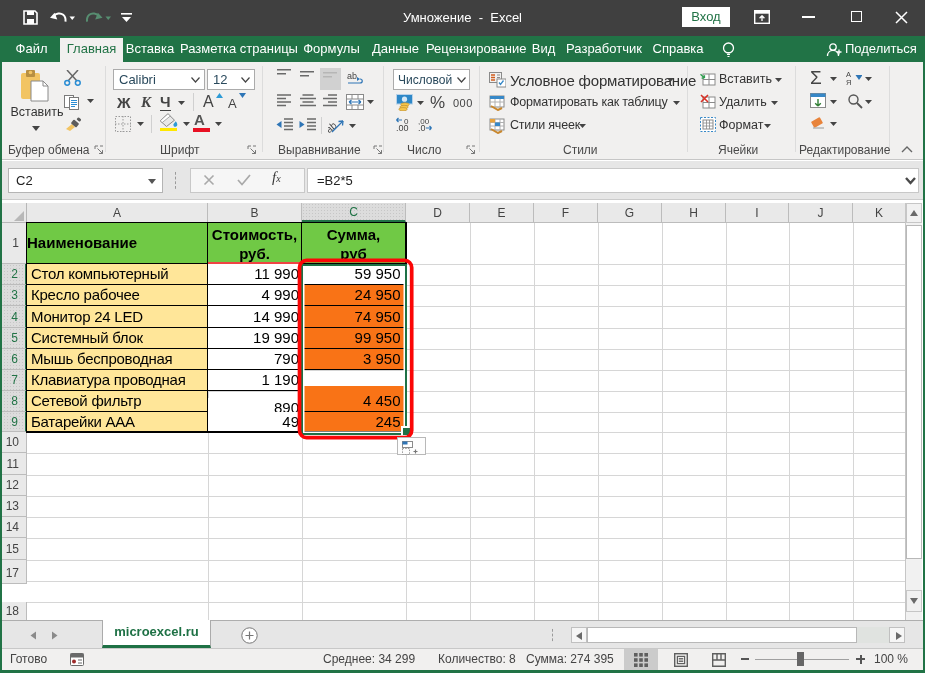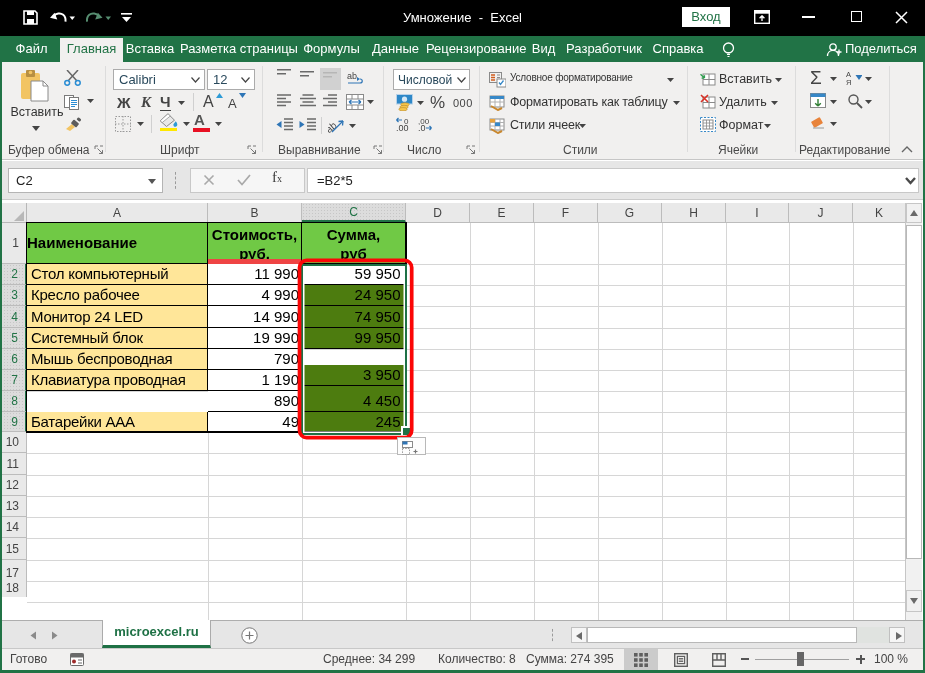--- a/index.html
+++ b/index.html
@@ -1,39 +1,39 @@
 <!DOCTYPE html>
 <html><head>
 <meta charset="utf-8">
 <style>
 * { margin:0; padding:0; box-sizing:border-box; }
 html,body { width:925px; height:673px; overflow:hidden; }
 body { font-family:"Liberation Sans", sans-serif; position:relative; background:#fff; }
 .abs { position:absolute; }
 
-#titlebar { left:0; top:0; width:925px; height:36px; background:#000000; }
+#titlebar { left:0; top:0; width:925px; height:36px; background:#404040; }
 #tabrow { left:0; top:36px; width:925px; height:26px; background:#217346; }
 .tab { position:absolute; top:0; height:26px; line-height:26px; color:#fff; font-size:13px; white-space:nowrap; }
 #ribbon { left:0; top:62px; width:925px; height:98px; background:#f1f0ef; border-bottom:1px solid #c6c6c6; }
 .glabel { position:absolute; top:143px; font-size:12px; color:#494949; }
 .gsep { position:absolute; top:66px; width:1px; height:86px; background:#dcdcdc; }
 .launcher { position:absolute; top:145px; width:10px; height:10px; }
 
 #fbar { left:0; top:161px; width:925px; height:39px; background:#e6e6e6; border-bottom:1px solid #cbcbcb; }
 
 #grid { left:0; top:200px; width:925px; height:420px; background:#fff; }
 .colhdr { position:absolute; top:3px; height:20px; background:#e9e9e9; font-size:12px; color:#444; text-align:center; line-height:20px; border-right:1px solid #bcbcbc; border-bottom:1px solid #bcbcbc;}
 .rowhdr { position:absolute; left:0px; width:27px; background:#e9e9e9; font-size:12px; color:#444; text-align:right; padding-right:7px; border-right:1px solid #bcbcbc; border-bottom:1px solid #bcbcbc; }
 .vline { position:absolute; width:1px; background:#d6d6d6; }
 .hline { position:absolute; height:1px; background:#d6d6d6; }
 .cell { position:absolute; font-size:15px; color:#000; white-space:nowrap; overflow:hidden; }
 .rowhdr.sel { background-color:#dcdcdc; background-image:radial-gradient(#c6c6c6 28%,transparent 30%); background-size:3px 3px; color:#217346; border-right:2px solid #217346; }
 .ca { letter-spacing:-0.25px; left:27px; width:181px; background:#ffe699; border-right:1px solid #000; border-bottom:1px solid #000; padding-left:4px; }
 .cb { left:208px; width:94px; background:#fff; border-right:1px solid #000; border-bottom:1px solid #000; text-align:right; padding-right:2px; }
-.cc { left:302px; width:104px; background:#4d7c0f; border-right:1px solid #000; border-bottom:1px solid #000; text-align:right; padding-right:4.5px; }
+.cc { left:302px; width:104px; background:#f97316; border-right:1px solid #000; border-bottom:1px solid #000; text-align:right; padding-right:4.5px; }
 
 #sheetbar { left:0; top:620px; width:925px; height:28px; background:#e6e6e6; border-top:1px solid #aeaeae; }
 
 #statusbar { left:0; top:648px; width:925px; height:22px; background:#f1f0ef; border-top:1px solid #c8c8c8; font-size:12px; color:#444; }
 #greenbottom { left:0; top:670px; width:925px; height:3px; background:#217346; }
 #greenleft { left:0; top:36px; width:2px; height:637px; background:#217346; z-index:50; }
 #greenright { left:923px; top:36px; width:2px; height:637px; background:#217346; z-index:50; }
 .st { position:absolute; top:0; height:21px; line-height:21px; }
 </style>
 </head>
@@ -295,21 +295,21 @@
   </svg>
   <div class="gsep" style="left:479px;"></div>
 
   <svg class="abs" style="left:489px;top:72px" width="17" height="16" viewBox="0 0 17 16">
     <rect x="0.5" y="0.5" width="12" height="10" fill="#f0f0f0" stroke="#8a8a8a"></rect>
     <path d="M2 3 h4 M2 5.5 h4 M2 8 h4" stroke="#d05c1e" stroke-width="1.4"></path>
     <path d="M8 3 h3 M8 5.5 h3 M8 8 h3" stroke="#8a8a8a" stroke-width="1"></path>
     <rect x="8" y="7" width="9" height="8" fill="#fff" stroke="#8a8a8a"></rect>
     <path d="M10 10.5 l1.5 2 l3-4" stroke="#3788c7" stroke-width="1.3" fill="none"></path>
   </svg>
-  <div class="abs" style="left:510px;top:72px;font-size:10px;letter-spacing:-0.2px;color:#333;">Условное форматирование</div>
+  <div class="abs" style="left:510px;top:72px;font-size:15px;letter-spacing:-0.2px;color:#333;">Условное форматирование</div>
   <svg class="abs" style="left:667px;top:78px" width="7" height="4" viewBox="0 0 7 4">
         <path d="M0 0 h7 l-3.5 4 z" fill="#444"></path>
       </svg>
   <svg class="abs" style="left:489px;top:95px" width="17" height="16" viewBox="0 0 17 16">
     <rect x="1" y="1" width="14" height="11" fill="#fff" stroke="#8a8a8a"></rect>
     <rect x="1" y="1" width="14" height="3" fill="#3788c7"></rect>
     <path d="M1 7 h14 M6 4 v8 M11 4 v8" stroke="#b0b0b0"></path>
     <path d="M2 11 L9 15 L13 13" stroke="#c8872e" stroke-width="2" fill="none"></path>
   </svg>
   <div class="abs" style="left:510px;top:95px;font-size:12.5px;letter-spacing:-0.2px;color:#333;">Форматировать как таблицу</div>
@@ -408,21 +408,21 @@
       <path d="M0 0 h8 l-4 5 z" fill="#555"></path>
     </svg>
   <div class="abs" style="left:174px;top:10px;width:3px;height:19px;background-image:radial-gradient(#9a9a9a 40%,transparent 41%);background-size:3px 4.7px;"></div>
   <div class="abs" style="left:190px;top:7px;width:115px;height:25px;background:#f6f6f6;border:1px solid #c8c8c8;"></div>
   <svg class="abs" style="left:203px;top:13px" width="12" height="12" viewBox="0 0 12 12">
       <path d="M1.5 1.5 L10.5 10.5 M10.5 1.5 L1.5 10.5" stroke="#a9a9a9" stroke-width="1.6"></path>
     </svg>
   <svg class="abs" style="left:237px;top:13px" width="14" height="12" viewBox="0 0 14 12">
       <path d="M1 6 L5 10.5 L13 1" stroke="#a9a9a9" stroke-width="1.7" fill="none"></path>
     </svg>
-  <div class="abs" style="left:272px;top:8px;font-size:15px;font-family:'Liberation Serif',serif;color:#3a3a3a;">f<span style="font-size:10px;">x</span></div>
+  <div class="abs" style="left:272px;top:8px;font-size:15px;font-style:italic;font-family:'Liberation Serif',serif;color:#3a3a3a;">f<span style="font-size:10px;">x</span></div>
   <div class="abs" style="left:307px;top:7px;width:612px;height:25px;background:#fff;border:1px solid #c8c8c8;font-size:13px;color:#222;line-height:23px;padding-left:9px;">=B2*5</div>
   <svg class="abs" style="left:905px;top:16px" width="11" height="8" viewBox="0 0 11 8">
       <path d="M1 1 L5.5 6 L10 1" stroke="#4a4a4a" fill="none" stroke-width="2.4"></path>
     </svg>
 </div>
 <div class="abs" id="grid">
 
   <div class="abs" style="left:0;top:3px;width:27px;height:20px;background:#e9e9e9;border-right:1px solid #b7b7b7;border-bottom:1px solid #b7b7b7;">
     <svg class="abs" style="left:14px;top:8px" width="10" height="10" viewBox="0 0 10 10">
         <path d="M10 0 L10 10 L0 10 z" fill="#b8b8b8"></path>
@@ -450,21 +450,21 @@
   <div class="rowhdr sel" style="top:191px;height:21px;line-height:21px;">8</div>
   <div class="rowhdr sel" style="top:212px;height:20px;line-height:20px;">9</div>
   <div class="rowhdr" style="top:232px;height:21px;line-height:21px;">10</div>
   <div class="rowhdr" style="top:253px;height:22px;line-height:22px;">11</div>
   <div class="rowhdr" style="top:275px;height:21px;line-height:21px;">12</div>
   <div class="rowhdr" style="top:296px;height:21px;line-height:21px;">13</div>
   <div class="rowhdr" style="top:317px;height:21px;line-height:21px;">14</div>
   <div class="rowhdr" style="top:338px;height:22px;line-height:22px;">15</div>
   <div class="rowhdr" style="top:360px;height:21px;line-height:21px;">16</div>
   <div class="rowhdr" style="top:363px;height:21px;line-height:21px;">17</div>
-  <div class="rowhdr" style="top:379px;height:18px;line-height:18px;border-bottom:none;">18</div>
+  <div class="rowhdr" style="top:402px;height:18px;line-height:18px;border-bottom:none;">18</div>
 
   <div class="vline" style="left:208px;top:23px;height:397px;"></div>
   <div class="vline" style="left:302px;top:23px;height:397px;"></div>
   <div class="vline" style="left:406px;top:23px;height:397px;"></div>
   <div class="vline" style="left:470px;top:23px;height:397px;"></div>
   <div class="vline" style="left:534px;top:23px;height:397px;"></div>
   <div class="vline" style="left:598px;top:23px;height:397px;"></div>
   <div class="vline" style="left:662px;top:23px;height:397px;"></div>
   <div class="vline" style="left:726px;top:23px;height:397px;"></div>
   <div class="vline" style="left:789px;top:23px;height:397px;"></div>
@@ -483,42 +483,43 @@
   <div class="hline" style="left:27px;top:275px;width:878px;"></div>
   <div class="hline" style="left:27px;top:296px;width:878px;"></div>
   <div class="hline" style="left:27px;top:317px;width:878px;"></div>
   <div class="hline" style="left:27px;top:338px;width:878px;"></div>
   <div class="hline" style="left:27px;top:360px;width:878px;"></div>
   <div class="hline" style="left:27px;top:381px;width:878px;"></div>
   <div class="hline" style="left:27px;top:402px;width:878px;"></div>
 
   <div class="abs" style="left:26px;top:22px;width:381px;height:211px;border:1px solid #000;"></div>
   <div class="cell" style="left:27px;top:23px;width:181px;height:41px;background:#70c945;border-right:1px solid #000;border-bottom:1px solid #000;font-weight:bold;line-height:40px;padding-left:0;">Наименование</div>
-  <div class="cell" style="left:208px;top:23px;width:94px;height:41px;background:#70c945;border-right:1px solid #000;border-bottom:5px solid #ef4444;font-weight:bold;text-align:center;line-height:19px;padding-top:2px;">Стоимость,<br>руб.</div>
+  <div class="cell" style="left:208px;top:23px;width:94px;height:41px;background:#70c945;border-right:1px solid #000;border-bottom:2px solid #ef4444;font-weight:bold;text-align:center;line-height:19px;padding-top:2px;">Стоимость,<br>руб.</div>
   <div class="cell" style="left:302px;top:23px;width:104px;height:41px;background:#70c945;border-right:1px solid #000;border-bottom:1px solid #000;font-weight:bold;text-align:center;line-height:19px;padding-top:2px;">Сумма,<br>руб</div>
 
   <div class="cell ca" style="top:64px;height:21px;line-height:20px;">Стол компьютерный</div>
   <div class="cell cb" style="top:64px;height:21px;line-height:20px;">11 990</div>
   <div class="cell cc" style="top:64px;height:21px;line-height:20px;background:#fff;">59 950</div>
   <div class="cell ca" style="top:85px;height:21px;line-height:20px;">Кресло рабочее</div>
   <div class="cell cb" style="top:85px;height:21px;line-height:20px;">4 990</div>
   <div class="cell cc" style="top:85px;height:21px;line-height:20px;">24 950</div>
   <div class="cell ca" style="top:106px;height:22px;line-height:21px;">Монитор 24 LED</div>
   <div class="cell cb" style="top:106px;height:22px;line-height:21px;">14 990</div>
   <div class="cell cc" style="top:106px;height:22px;line-height:21px;">74 950</div>
   <div class="cell ca" style="top:128px;height:21px;line-height:20px;">Системный блок</div>
   <div class="cell cb" style="top:128px;height:21px;line-height:20px;">19 990</div>
   <div class="cell cc" style="top:128px;height:21px;line-height:20px;">99 950</div>
   <div class="cell ca" style="top:149px;height:21px;line-height:20px;">Мышь беспроводная</div>
   <div class="cell cb" style="top:149px;height:21px;line-height:20px;">790</div>
-  <div class="cell cc" style="top:149px;height:21px;line-height:20px;margin-top:16px;">3 950</div>
+  <div class="cell cc" style="top:149px;height:21px;line-height:20px;">3 950</div>
   <div class="cell ca" style="top:170px;height:21px;line-height:20px;">Клавиатура проводная</div>
   <div class="cell cb" style="top:170px;height:21px;line-height:20px;">1 190</div>
   <div class="cell cc" style="top:170px;height:21px;line-height:20px;margin-top:16px;">5 950</div>
-  <div class="cell cb" style="top:191px;height:21px;line-height:20px;">890</div>
+  <div class="cell ca" style="top:191px;height:21px;line-height:20px;">Сетевой фильтр</div>
+  <div class="cell cb" style="top:198px;height:21px;line-height:20px;">890</div>
   <div class="cell cc" style="top:191px;height:21px;line-height:20px;">4 450</div>
   <div class="cell ca" style="top:212px;height:20px;line-height:19px;">Батарейки ААА</div>
   <div class="cell cb" style="top:212px;height:20px;line-height:19px;">49</div>
   <div class="cell cc" style="top:212px;height:20px;line-height:19px;">245</div>
 
   <div class="abs" style="left:301px;top:64px;width:106px;height:171px;border:2px solid #1e7145;box-shadow:inset 0 0 0 1.5px #ffffff;"></div>
   <div class="abs" style="left:401px;top:226px;width:10px;height:10px;background:#fff;"></div>
   <div class="abs" style="left:402.5px;top:227.5px;width:7px;height:7px;background:#1e7145;"></div>
 
   <svg class="abs" style="left:294px;top:54px" width="126" height="192" viewBox="0 0 126 192">

